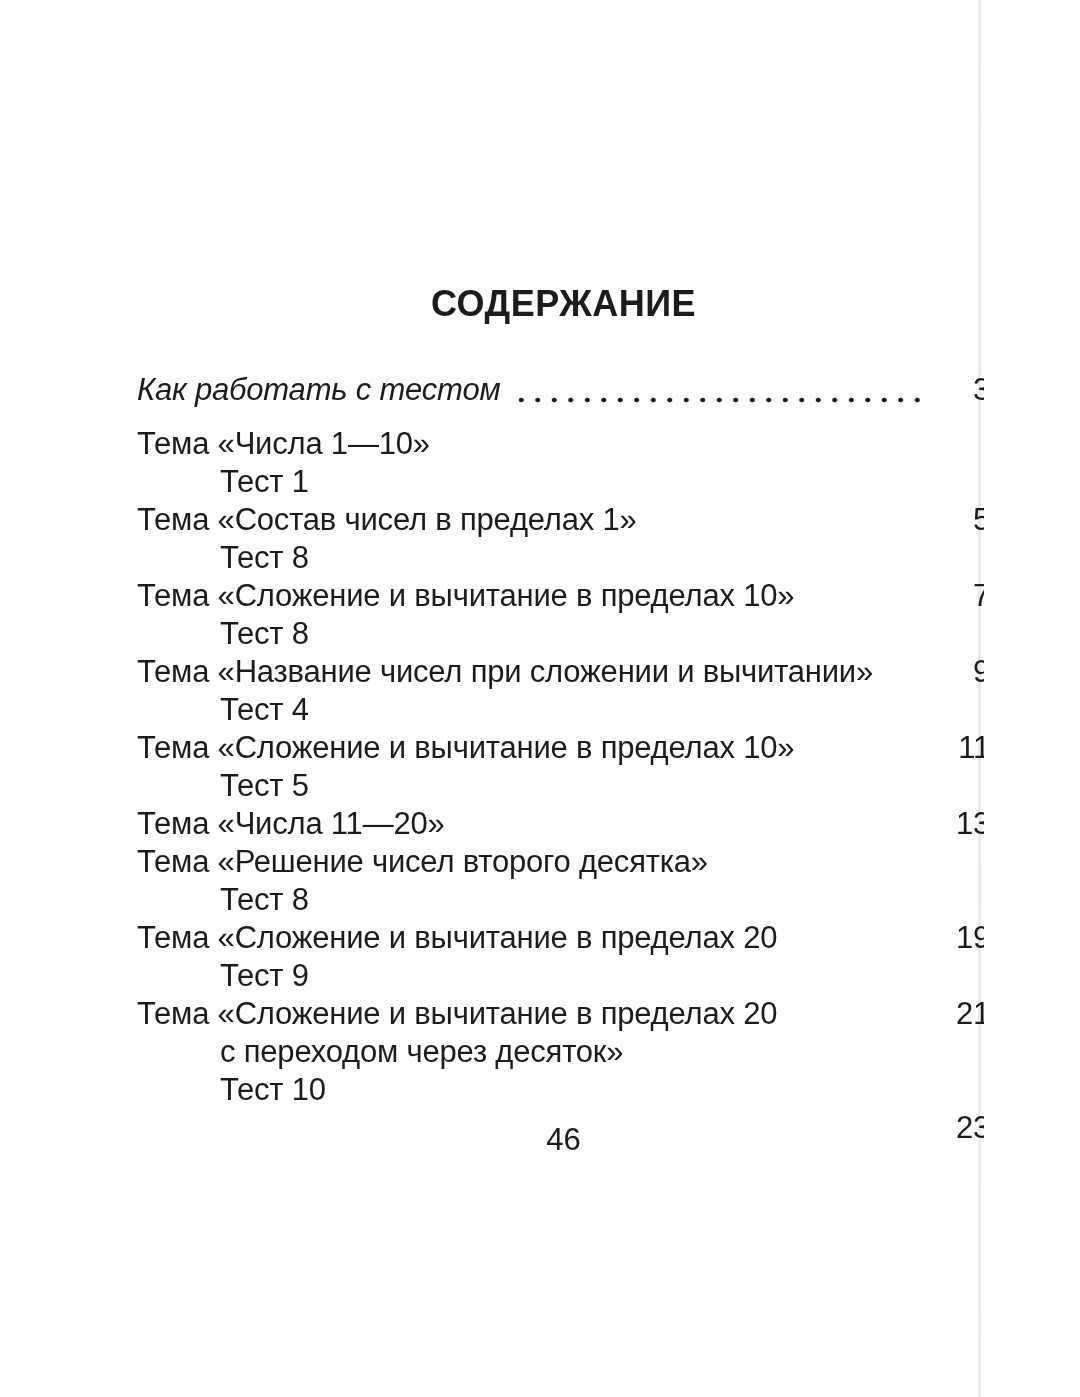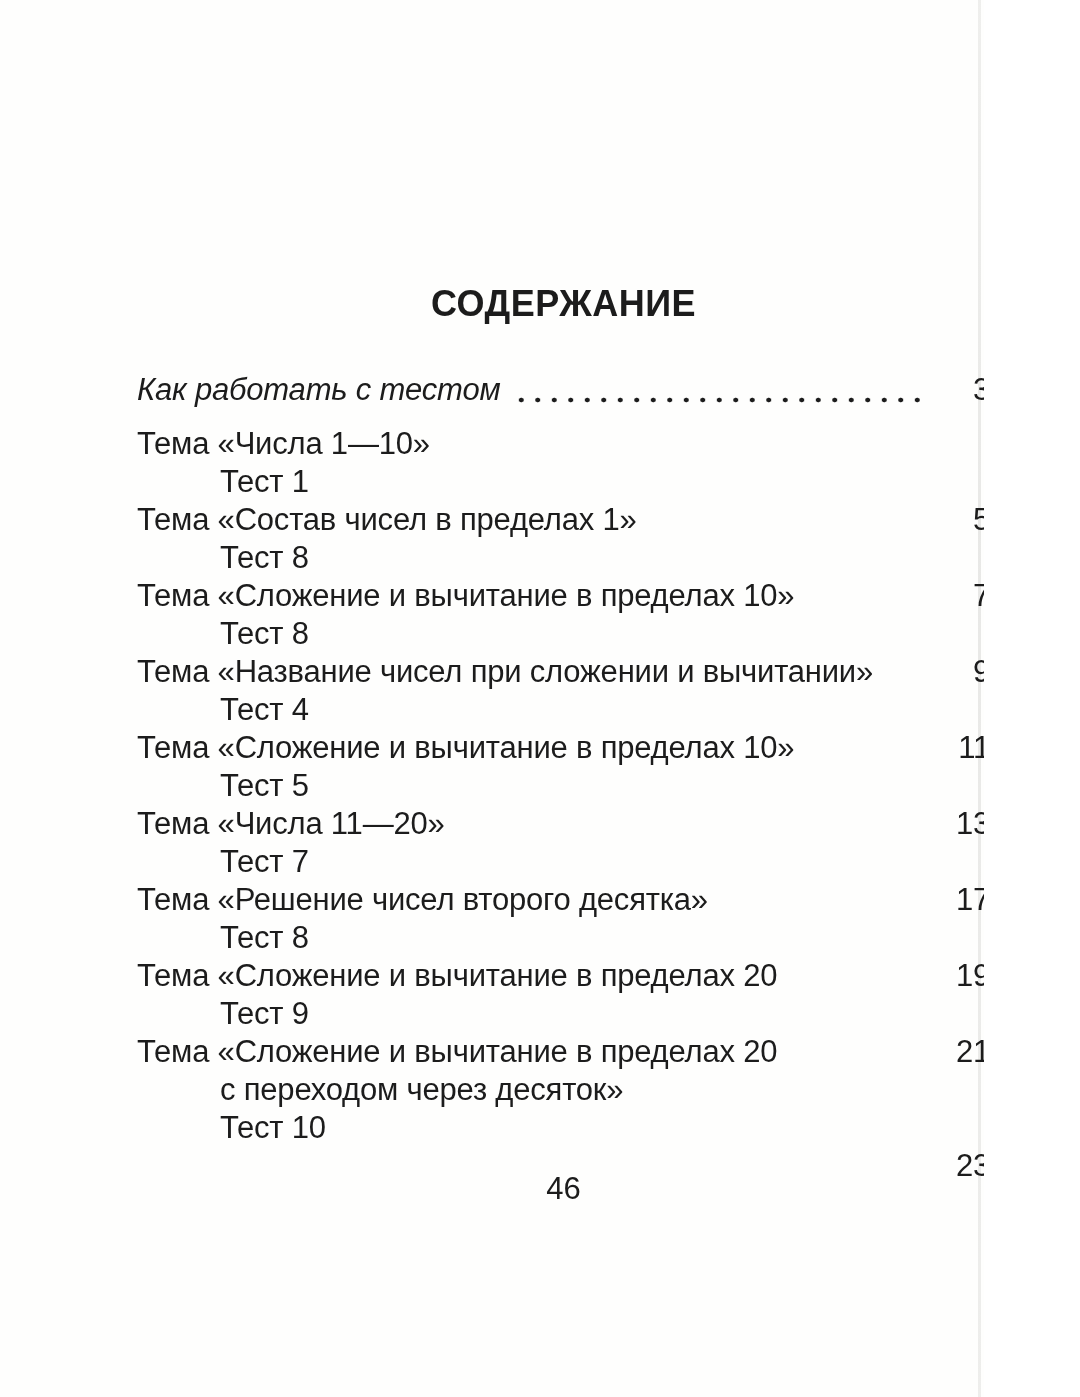--- a/index.html
+++ b/index.html
@@ -63,21 +63,21 @@
     background-image: radial-gradient(circle, var(--ink) 2.1px, rgba(0,0,0,0) 2.7px);
     background-size: 16.5px 6px;
     background-repeat: repeat-x;
     background-position: left bottom 6px;
   }
   .pageno {
     flex: 0 0 54px;
     text-align: right;
   }
   .folio {
-    margin-top: 23px;
+    margin-top: 12px;
     text-align: center;
     font-size: 31px;
     line-height: 38px;
   }
 </style>
 </head>
 <body>
 
 <div class="page">
   <div class="edge-shadow"></div>
@@ -127,25 +127,20 @@
     <span class="label">Тема «Сложение и вычитание в пределах 10»</span>
   </div>
         <div class="row test indent">
     <span class="label">Тест 5</span>
     <span class="dots"></span>
     <span class="pageno">13</span>
   </div>
         <div class="row">
     <span class="label">Тема «Числа 11—20»</span>
   </div>
-        <div class="row test indent">
-    <span class="label">Тест 7</span>
-    <span class="dots"></span>
-    <span class="pageno">17</span>
-  </div>
         <div class="row">
     <span class="label">Тема «Решение чисел второго десятка»</span>
   </div>
         <div class="row test indent">
     <span class="label">Тест 8</span>
     <span class="dots"></span>
     <span class="pageno">19</span>
   </div>
         <div class="row">
     <span class="label">Тема «Сложение и вычитание в пределах 20</span>

